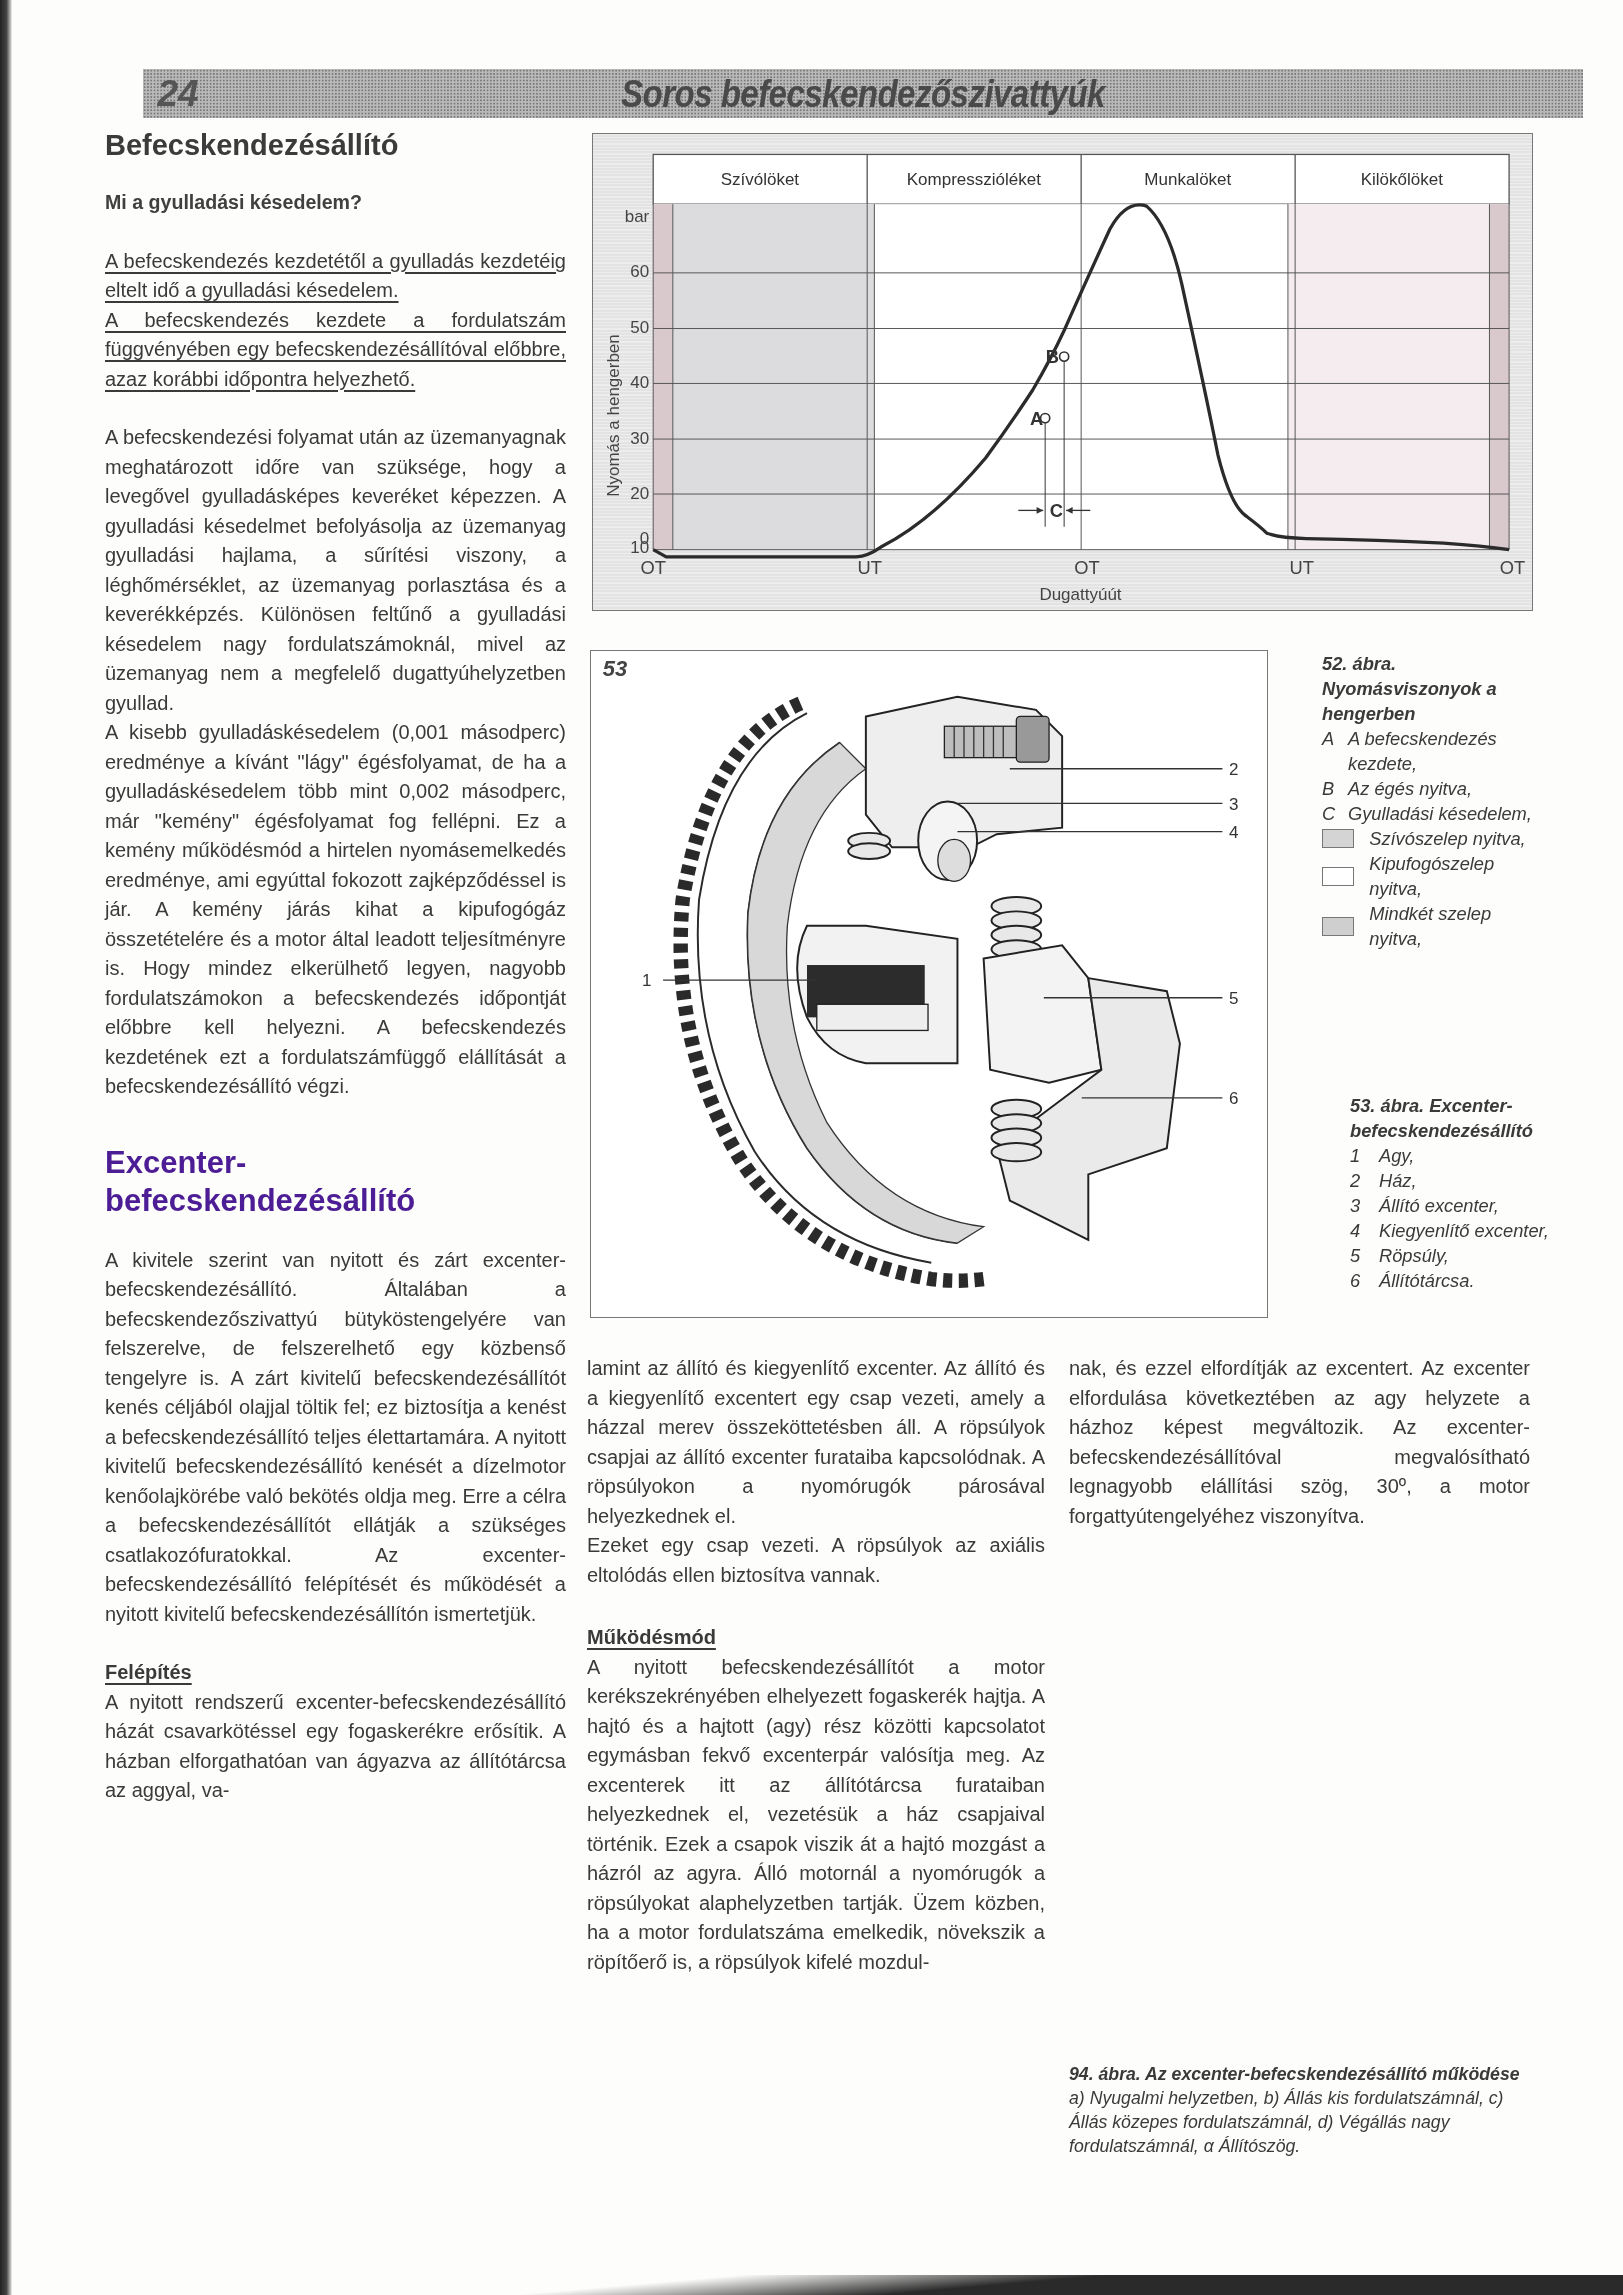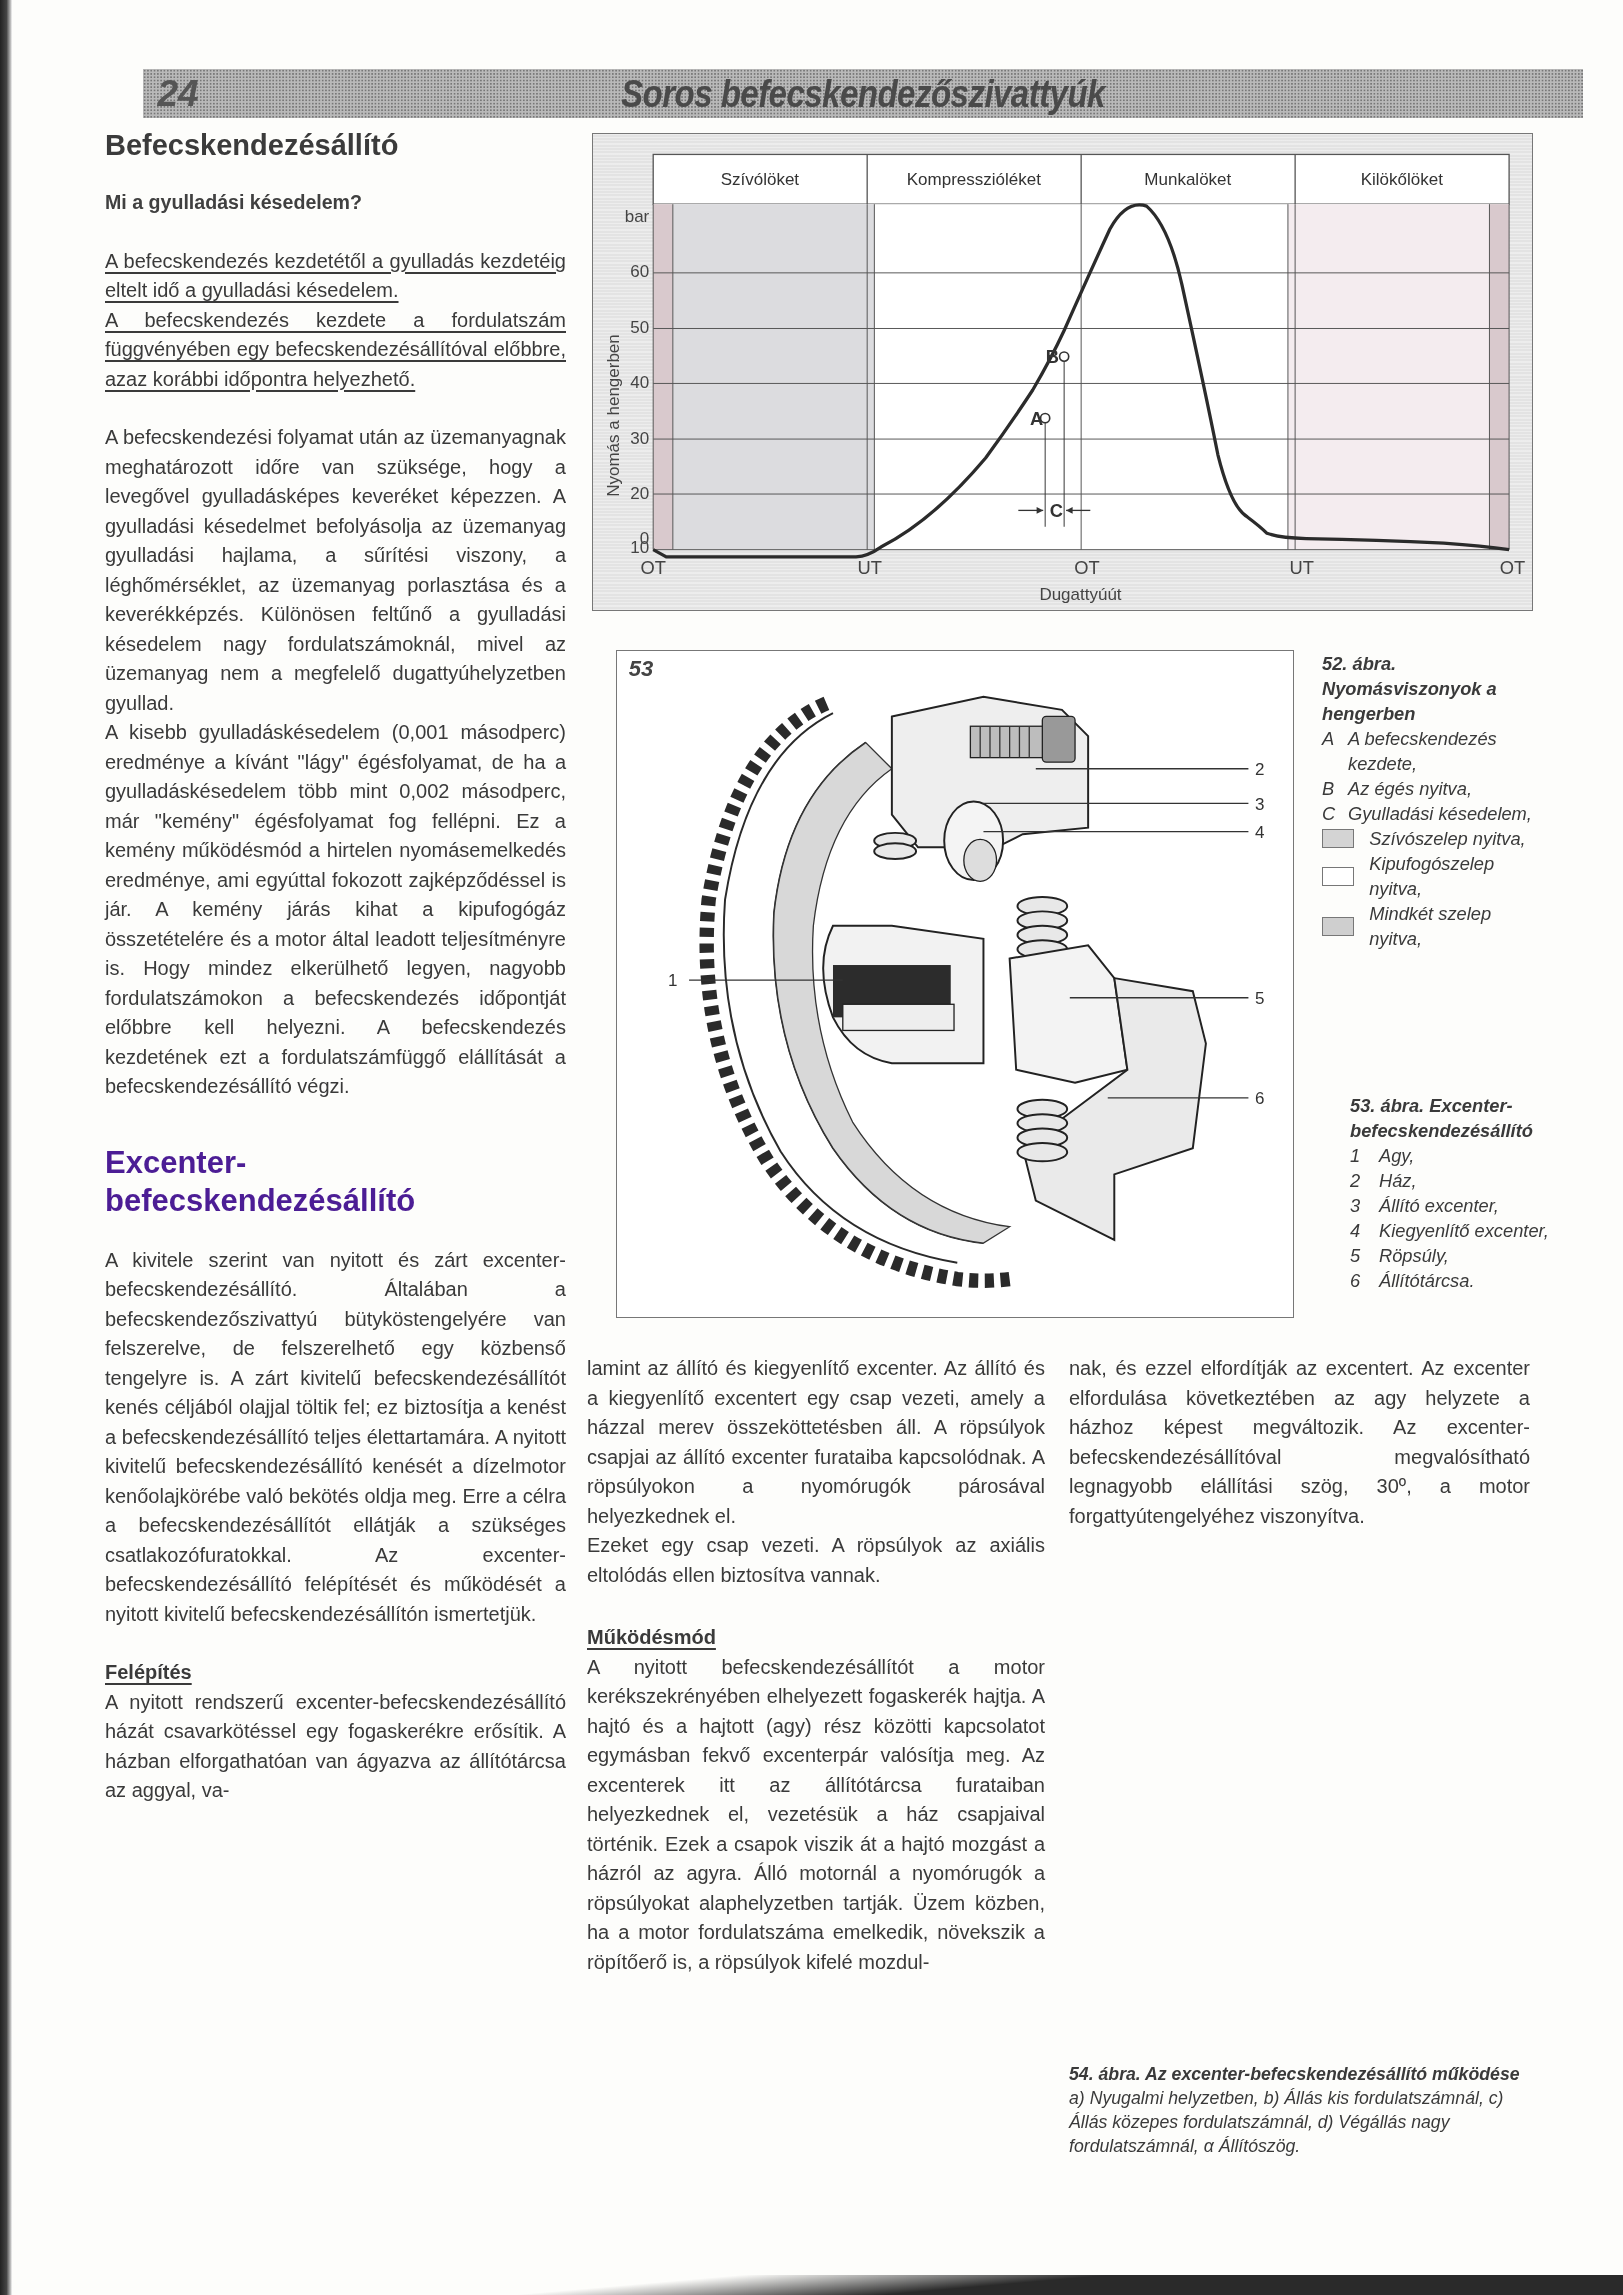--- a/index.html
+++ b/index.html
@@ -25,21 +25,21 @@
   .def { text-decoration:underline; text-underline-offset:3.9px; margin-bottom:29px !important; }
   h1.sec2 { font-size:31px; font-weight:bold; line-height:38px; margin:42px 0 26px 0; color:#4c1d95; }
   .uh { text-decoration:underline; text-underline-offset:3.9px; display:inline-block; margin-top:29px;font-weight:bold; }
 
   .chart-box { position:absolute; left:592px; top:133px; width:939px; height:476px;
                background-color:#e3e3e3;
                background-image:repeating-linear-gradient(0deg, rgba(255,255,255,.35) 0, rgba(255,255,255,.35) 1.3px, transparent 1.3px, transparent 3.3px);
                border:1.3px solid #777; }
   .chart-box svg { position:absolute; left:0; top:0; }
 
-  .fig-box { position:absolute; left:616px; top:650px; width:676px; height:666px; border:1.3px solid #777; background:#fff;text-decoration:underline; }
+  .fig-box { position:absolute; left:590px; top:650px; width:676px; height:666px; border:1.3px solid #777; background:#fff;text-decoration:underline; }
   .fig-box .fig-no { position:absolute; left:11.8px; top:5.2px; font-size:22px; font-style:italic; font-weight:bold; color:#444; }
   .fig-box svg { position:absolute; left:0; top:0; }
 
   .caption { position:absolute; font-style:italic; font-size:18.3px; line-height:25px; color:#3a3a3a; }
   .caption .ctitle { font-weight:bold; }
   .cap52 { left:1322px; top:651px; width:216px; }
   .cap53 { left:1322px; top:1093px; width:216px;margin-left:28px; }
   .cap54 { left:1069px; top:2062px; width:471px; font-size:17.7px; line-height:24px; }
   .legrow { display:flex; }
   .legrow .k { width:26px; flex:none; }
@@ -291,16 +291,16 @@
   <p>Ezeket egy csap vezeti. A röpsúlyok az axiális eltolódás ellen biztosítva vannak.</p>
   <span class="uh" style="margin-top:33px">Működésmód</span>
   <p>A nyitott befecskendezésállítót a motor kerékszekrényében elhelyezett fogaskerék hajtja. A hajtó és a hajtott (agy) rész közötti kapcsolatot egymásban fekvő excenterpár valósítja meg. Az excenterek itt az állítótárcsa furataiban helyezkednek el, vezetésük a ház csapjaival történik. Ezek a csapok viszik át a hajtó mozgást a házról az agyra. Álló motornál a nyomórugók a röpsúlyokat alaphelyzetben tartják. Üzem közben, ha a motor fordulatszáma emelkedik, növekszik a röpítőerő is, a röpsúlyok kifelé mozdul-</p>
 </div>
 
 <div class="col col-right">
   <p>nak, és ezzel elfordítják az excentert. Az excenter elfordulása következtében az agy helyzete a házhoz képest megváltozik. Az excenter-befecskendezésállítóval megvalósítható legnagyobb elállítási szög, 30º, a motor forgattyútengelyéhez viszonyítva.</p>
 </div>
 
 <div class="caption cap54">
-  <div class="ctitle">54. ábra. Az excenter-befecskendezésállító működése</div>
+  <div class="ctitle">94. ábra. Az excenter-befecskendezésállító működése</div>
   <div>a) Nyugalmi helyzetben, b) Állás kis fordulatszámnál, c) Állás közepes fordulatszámnál, d) Végállás nagy fordulatszámnál, α Állítószög.</div>
 </div>
 
 
 </body></html>

